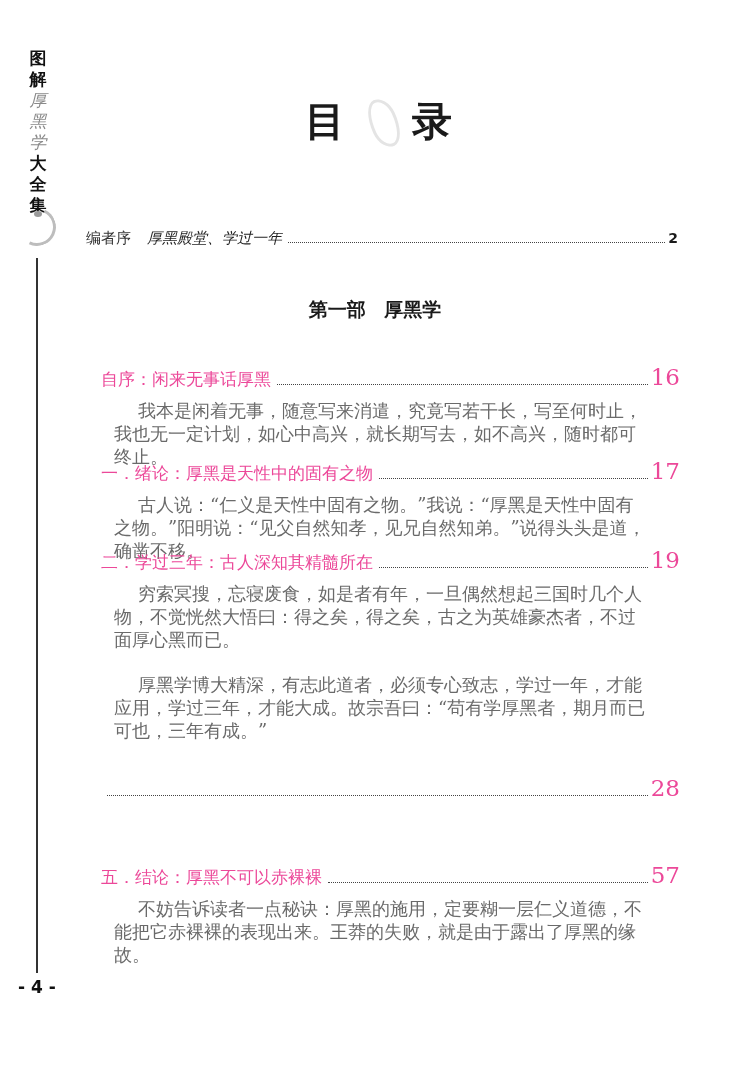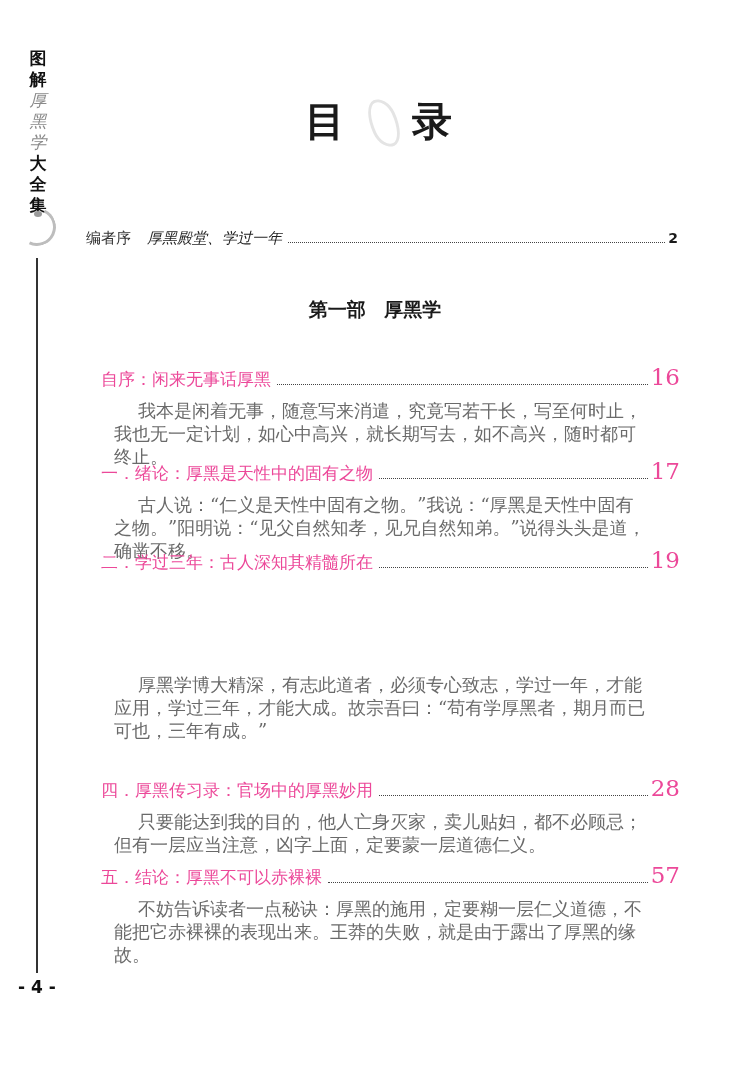--- a/index.html
+++ b/index.html
@@ -101,33 +101,32 @@
   </div>
   <div class="desc">古人说：“仁义是天性中固有之物。”我说：“厚黑是天性中固有之物。”阳明说：“见父自然知孝，见兄自然知弟。”说得头头是道，确凿不移。</div>
 </div>
 
 <div class="entry" style="top:547px">
   <div class="head">
     <span>二．学过三年：古人深知其精髓所在</span>
     <span class="dots"></span>
     <span class="pg">19</span>
   </div>
+  <div class="desc">穷索冥搜，忘寝废食，如是者有年，一旦偶然想起三国时几个人物，不觉恍然大悟曰：得之矣，得之矣，古之为英雄豪杰者，不过面厚心黑而已。</div>
 </div>
 
 <div class="entry" style="top:665px">
   <div class="desc">厚黑学博大精深，有志此道者，必须专心致志，学过一年，才能应用，学过三年，才能大成。故宗吾曰：“苟有学厚黑者，期月而已可也，三年有成。”</div>
 </div>
 
 <div class="entry" style="top:775px">
   <div class="head">
-    <span>四．厚黑传习录：官场中的厚黑妙用</span>
     <span class="dots"></span>
     <span class="pg">28</span>
   </div>
-  <div class="desc">只要能达到我的目的，他人亡身灭家，卖儿贴妇，都不必顾忌；但有一层应当注意，凶字上面，定要蒙一层道德仁义。</div>
 </div>
 
 <div class="entry" style="top:862px">
   <div class="head">
     <span>五．结论：厚黑不可以赤裸裸</span>
     <span class="dots"></span>
     <span class="pg">57</span>
   </div>
   <div class="desc">不妨告诉读者一点秘诀：厚黑的施用，定要糊一层仁义道德，不能把它赤裸裸的表现出来。王莽的失败，就是由于露出了厚黑的缘故。</div>
 </div>

